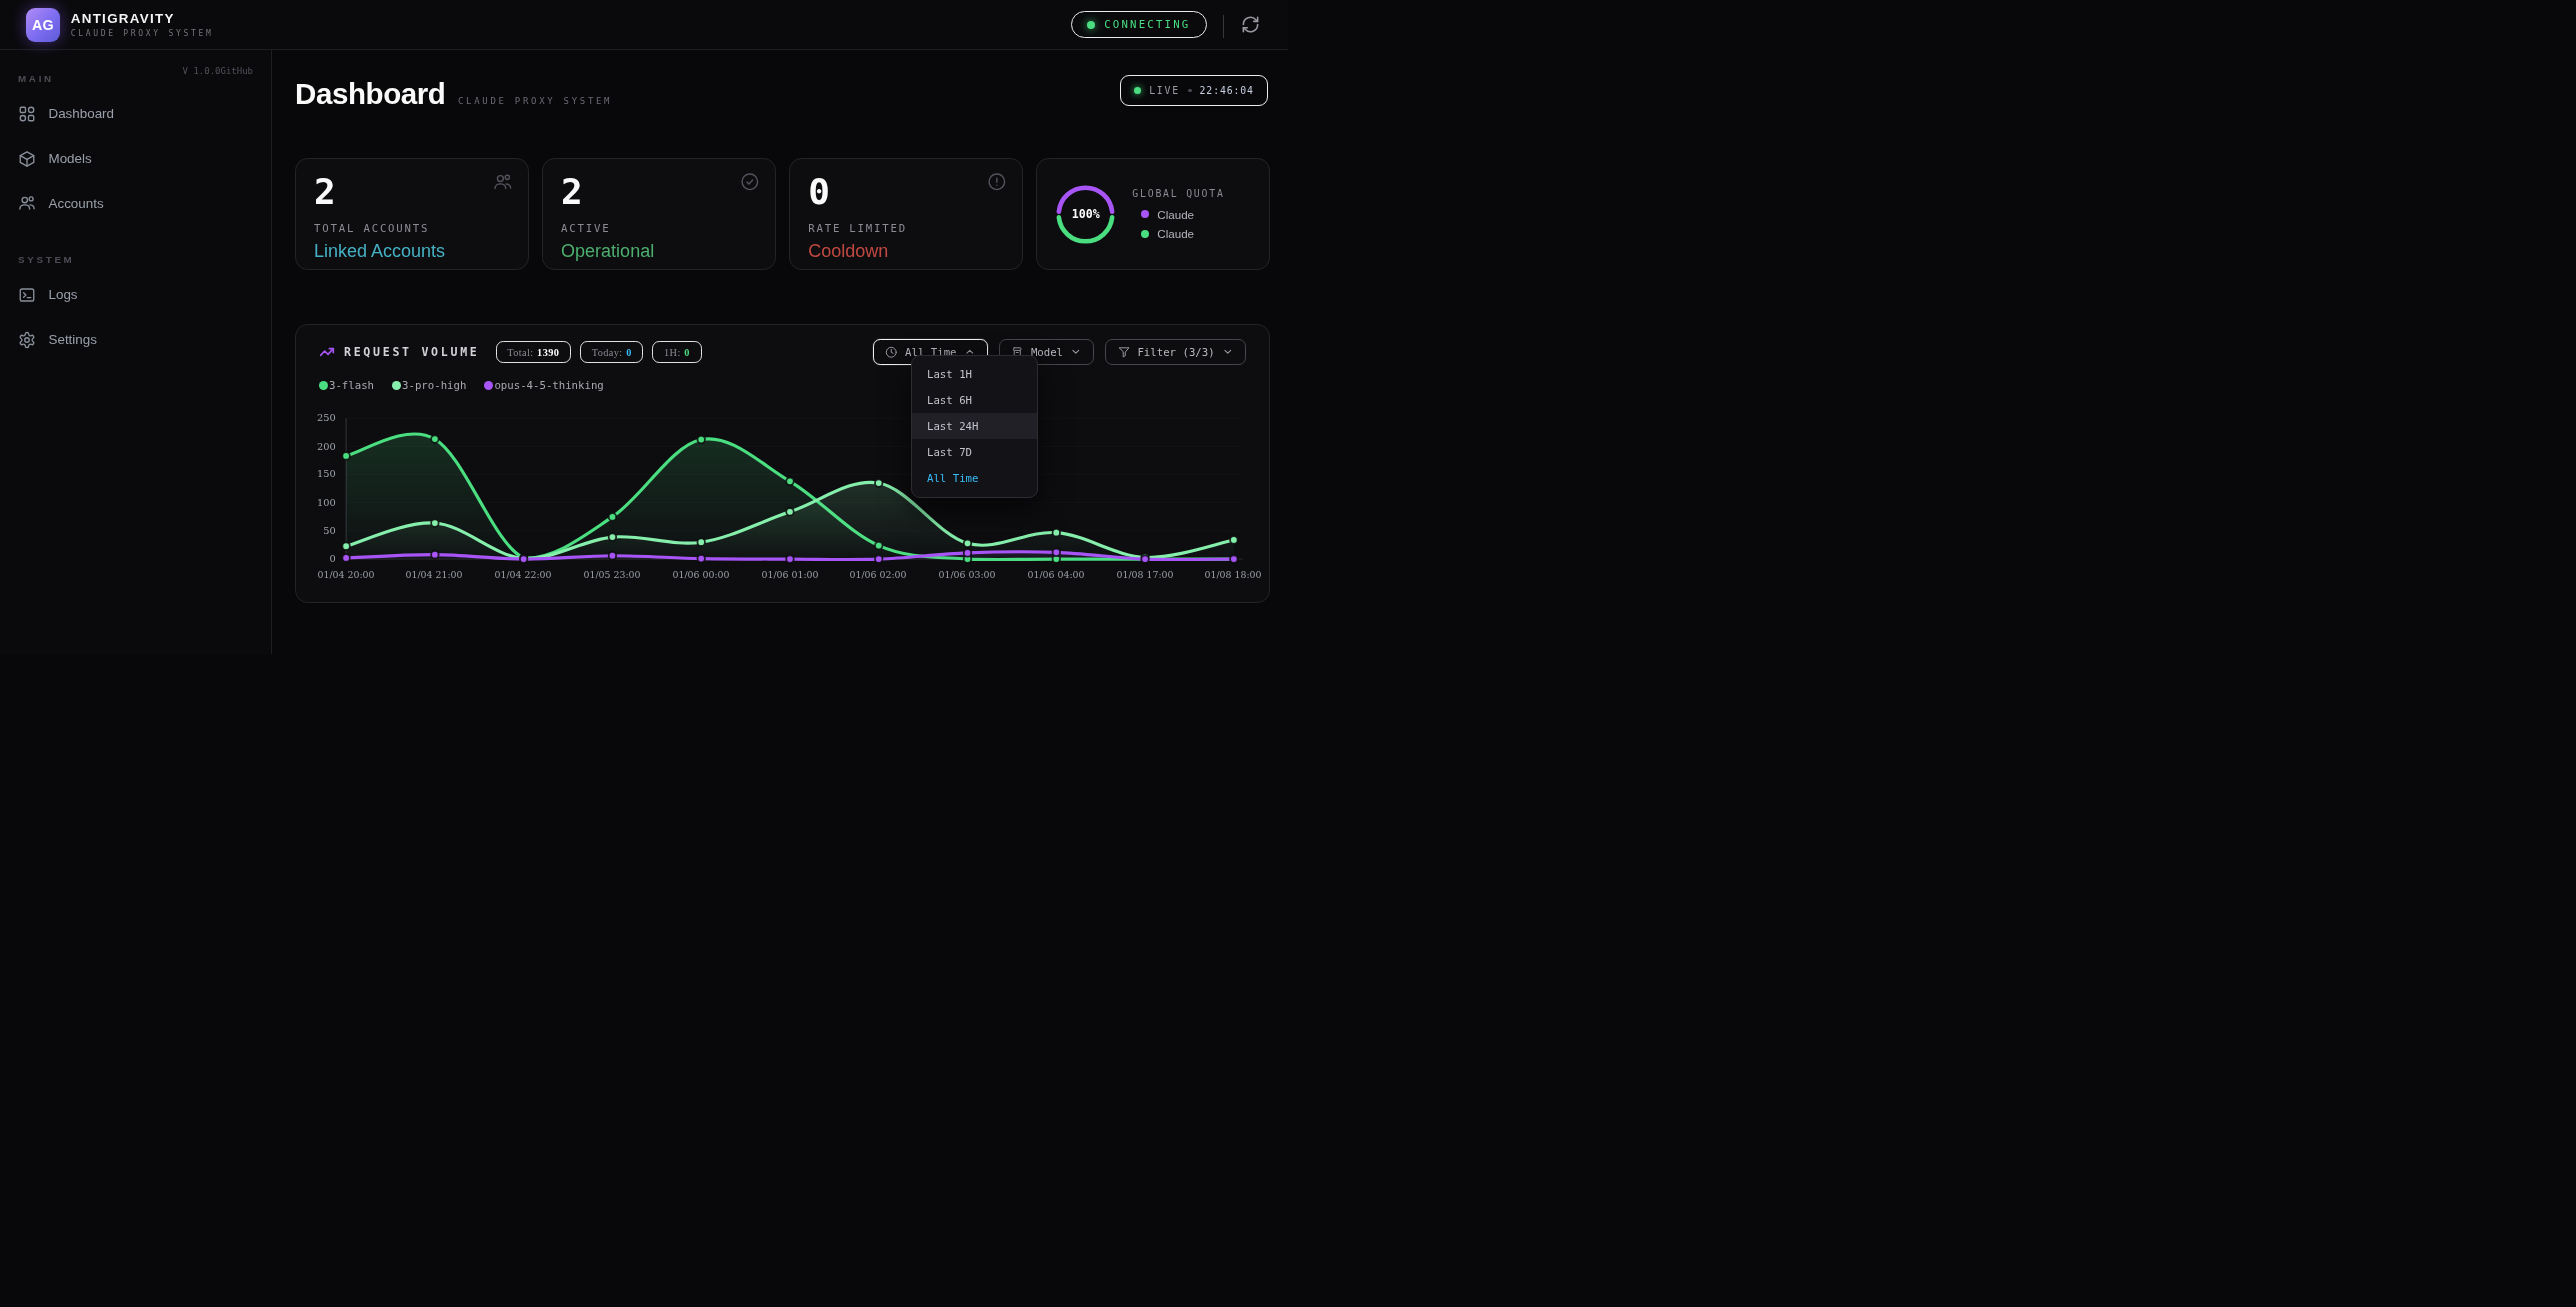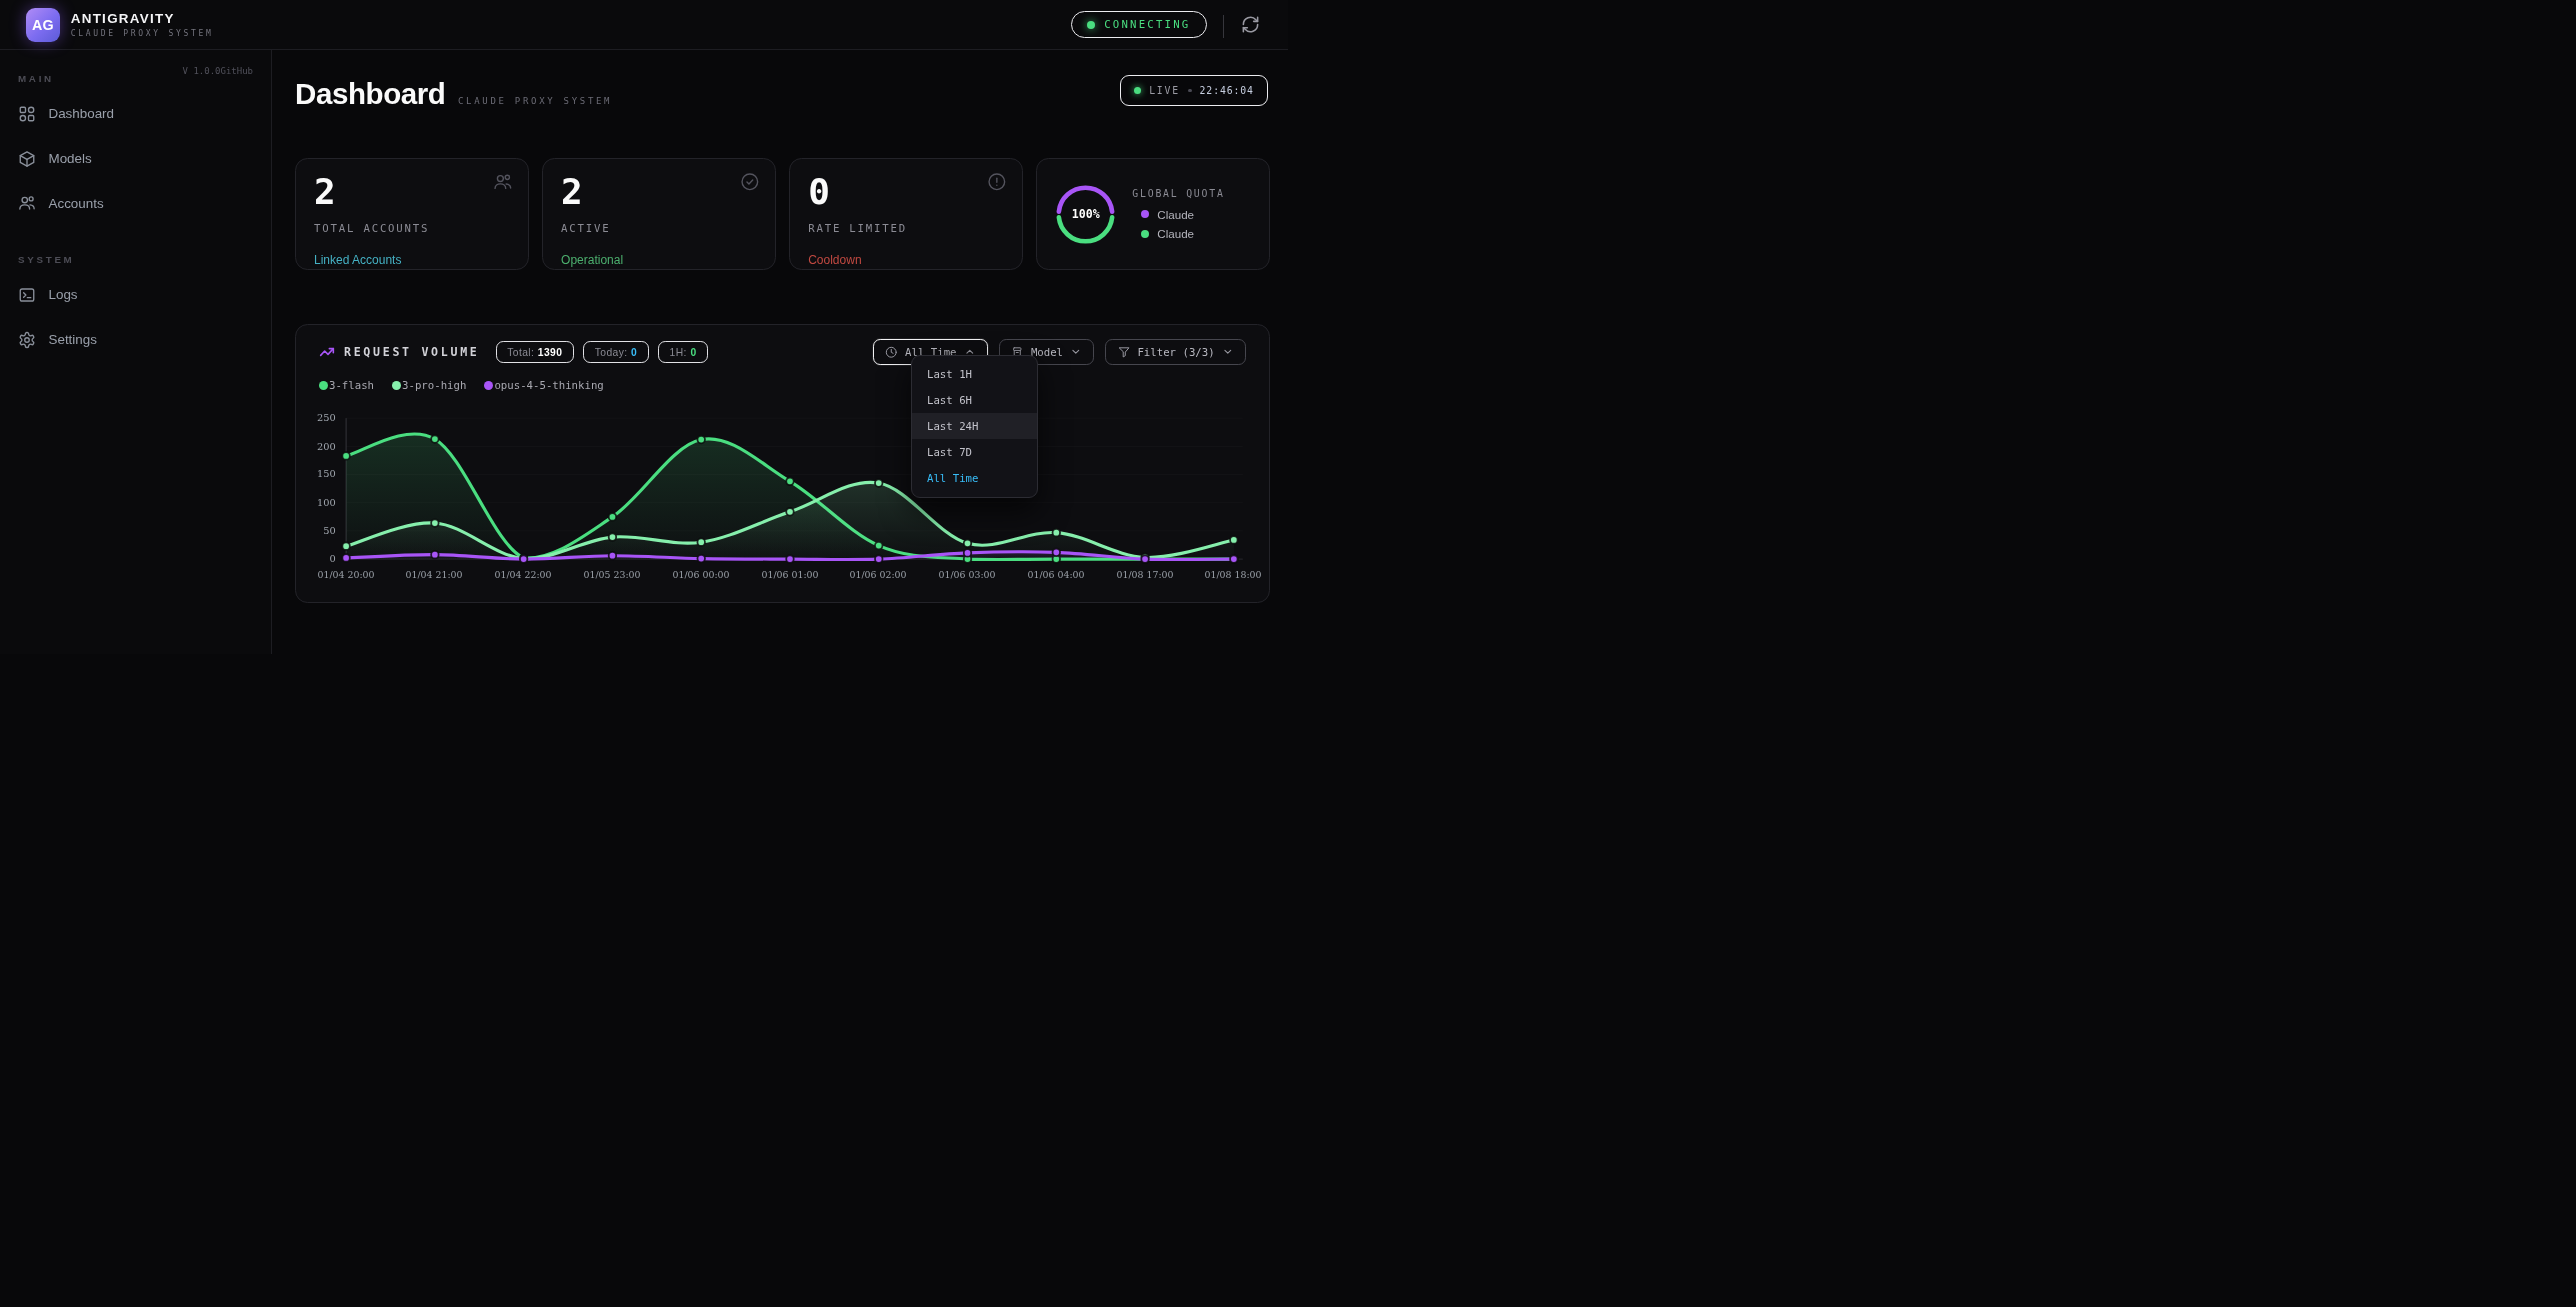--- a/index.html
+++ b/index.html
@@ -56,41 +56,41 @@
   .live-time { font-family:"DejaVu Sans Mono",monospace; font-size:9.8px; color:#c7cfe0; letter-spacing:0.9px; }
 
   
   .stats-row { display:flex; gap:13.4px; margin-top:47px; }
   .card { background:#0d0d10; border:0.9px solid #232329; border-radius:12.5px; }
   .stat-card { flex:1; height:112px; padding:14.3px 18px; position:relative; }
   .stat-num { font-family:"DejaVu Sans Mono",monospace; font-weight:bold; font-size:36px;
     line-height:1.05; color:#fafafa; }
   .stat-label { font-family:"DejaVu Sans Mono",monospace; font-size:10.7px; color:#8b8b94;
     letter-spacing:1.8px; margin-top:10.7px; }
-  .stat-sub { font-size:12px; margin-top:18px; }
+  .stat-sub { font-size:18px; margin-top:6px; }
   .stat-ic { position:absolute; top:13.4px; right:15px; color:#54545e; }
   .quota-card { flex:1; height:112px; padding:14.3px 18px; display:flex; align-items:center; gap:16px; }
   .donut-wrap { position:relative; width:61px; height:61px; flex-shrink:0; }
   .donut-pct { position:absolute; inset:0; display:flex; align-items:center; justify-content:center;
     font-family:"DejaVu Sans Mono",monospace; font-weight:bold; font-size:11.6px; color:#fff; }
   .quota-label { font-family:"DejaVu Sans Mono",monospace; font-size:9.8px; color:#8b8b94;
     letter-spacing:1.8px; margin-bottom:9px; }
   .quota-leg-item { display:flex; align-items:center; gap:8px; margin-top:6.3px;margin-left:9px; }
   .quota-leg-dot { width:8px; height:8px; border-radius:50%; }
   .quota-leg-name { font-size:11.6px; color:#b4b4bc; }
 
   
   .chart-card { margin-top:54px; height:279px; position:relative; padding:14.3px 23px 0 23px; }
   .chart-head { display:flex; align-items:center; }
   .chart-title-ic { color:#a855f7; display:flex; }
   .chart-title { font-family:"DejaVu Sans Mono",monospace; font-size:11.6px; color:#d2d2d8;
     letter-spacing:2.7px; margin-left:9px; font-weight:bold; }
   .chips { display:flex; gap:9px; margin-left:16px; }
   .chip { border:1.3px solid #e2e2e6; border-radius:7.2px; padding:4.5px 10.7px;
-    font-family:Liberation Sans, sans-serif; font-size:10.3px; color:#8b8b94;
+    font-family:Liberation Serif, serif; font-size:10.3px; color:#8b8b94;
     letter-spacing:0.4px; white-space:nowrap; }
   .chip b { margin-left:3.6px; }
   .ctrl-btns { margin-left:auto; display:flex; gap:10.7px; }
   .ctrl-btn { display:flex; align-items:center; gap:7.2px; border:1.3px solid #46464e;
     border-radius:7.2px; padding:5.4px 11.6px; font-family:"DejaVu Sans Mono",monospace;
     font-size:10.7px; color:#b8b8c0; cursor:pointer; white-space:nowrap; background:#0d0d10; }
   .ctrl-btn.active { border:1.8px solid #f2f2f4; box-shadow:0 0 0 0.9px rgba(255,255,255,.08); }
   .ctrl-btn .ic { display:flex; color:#9a9aa3; }
 
   .chart-legend { display:flex; gap:18px; margin-top:14.3px; }

